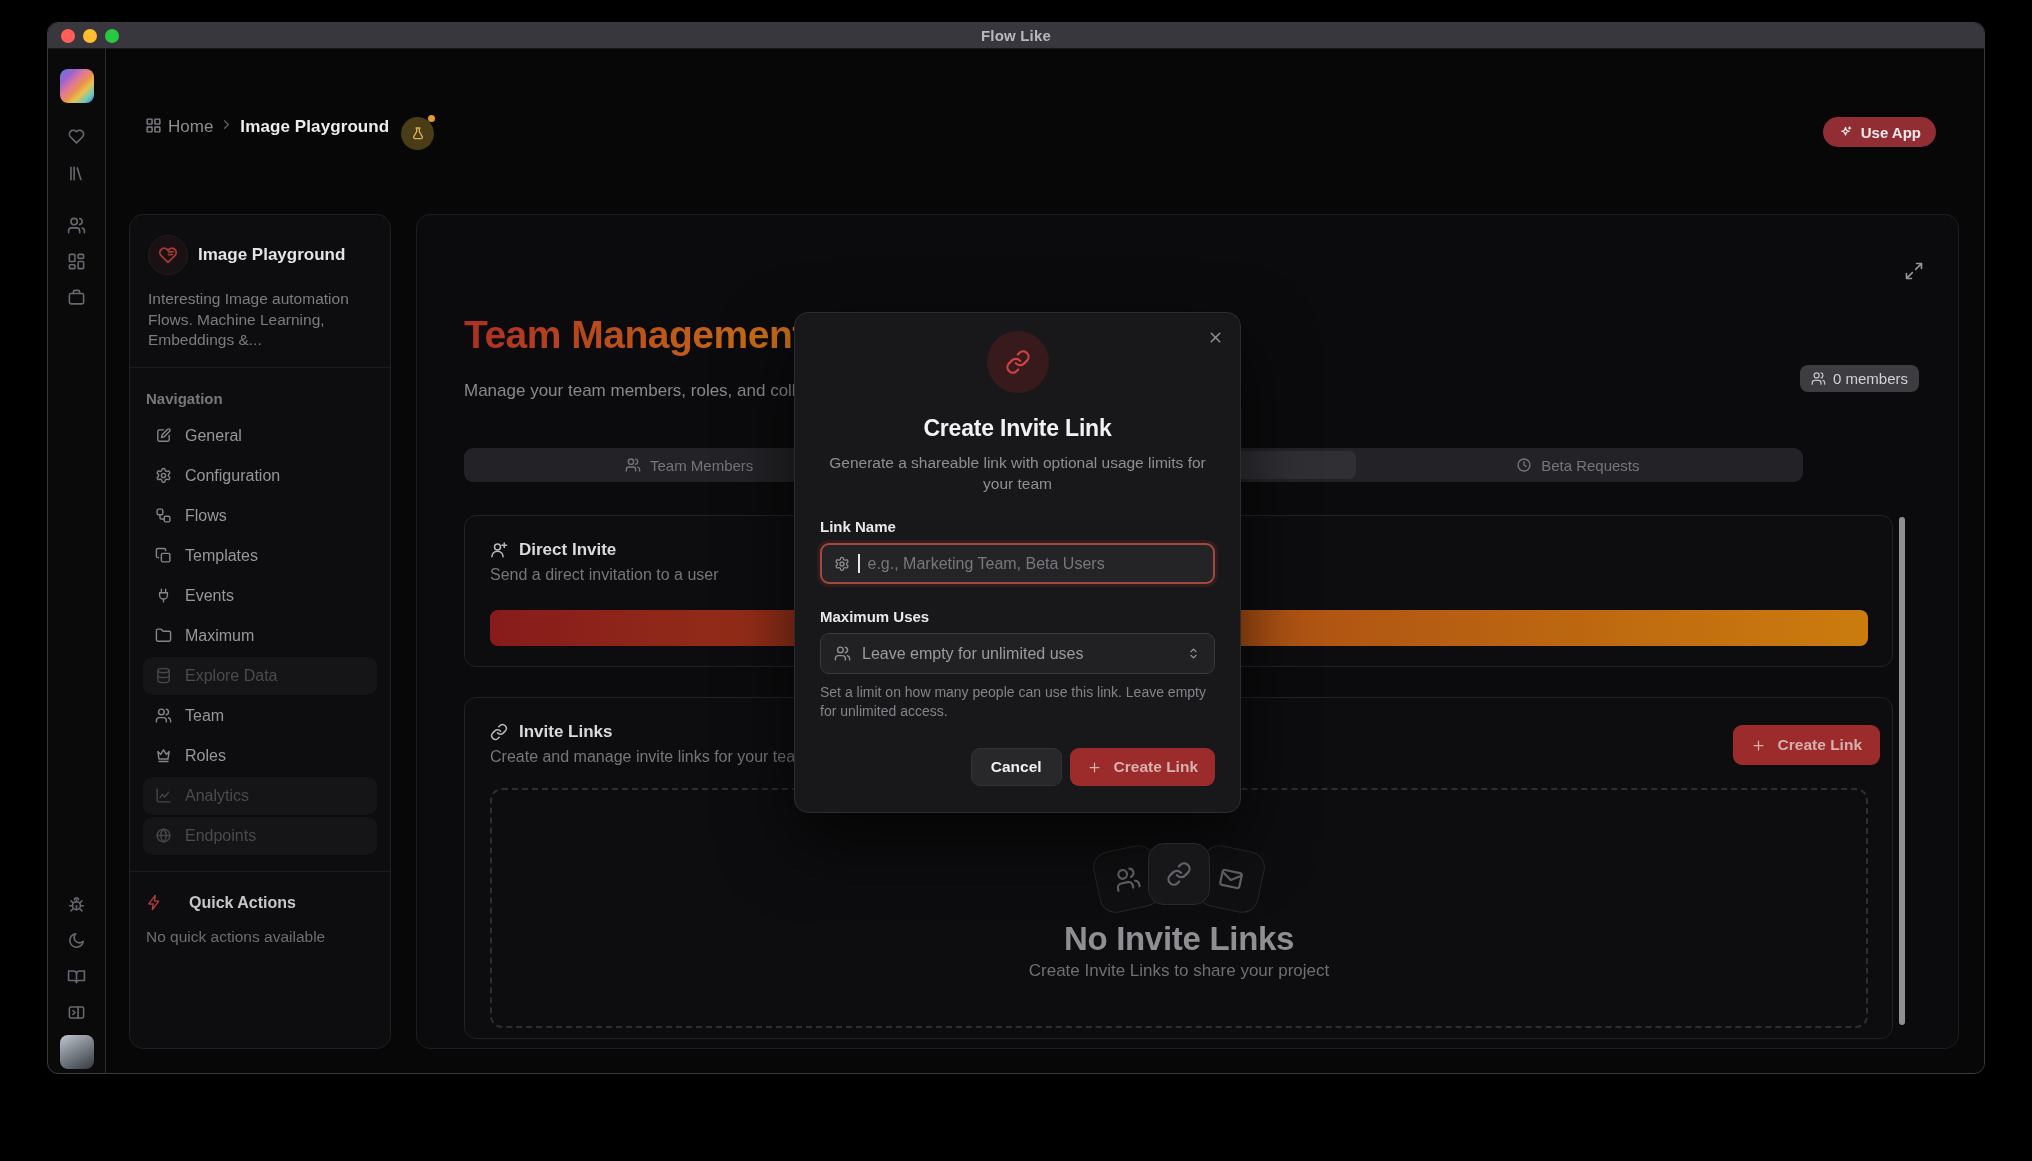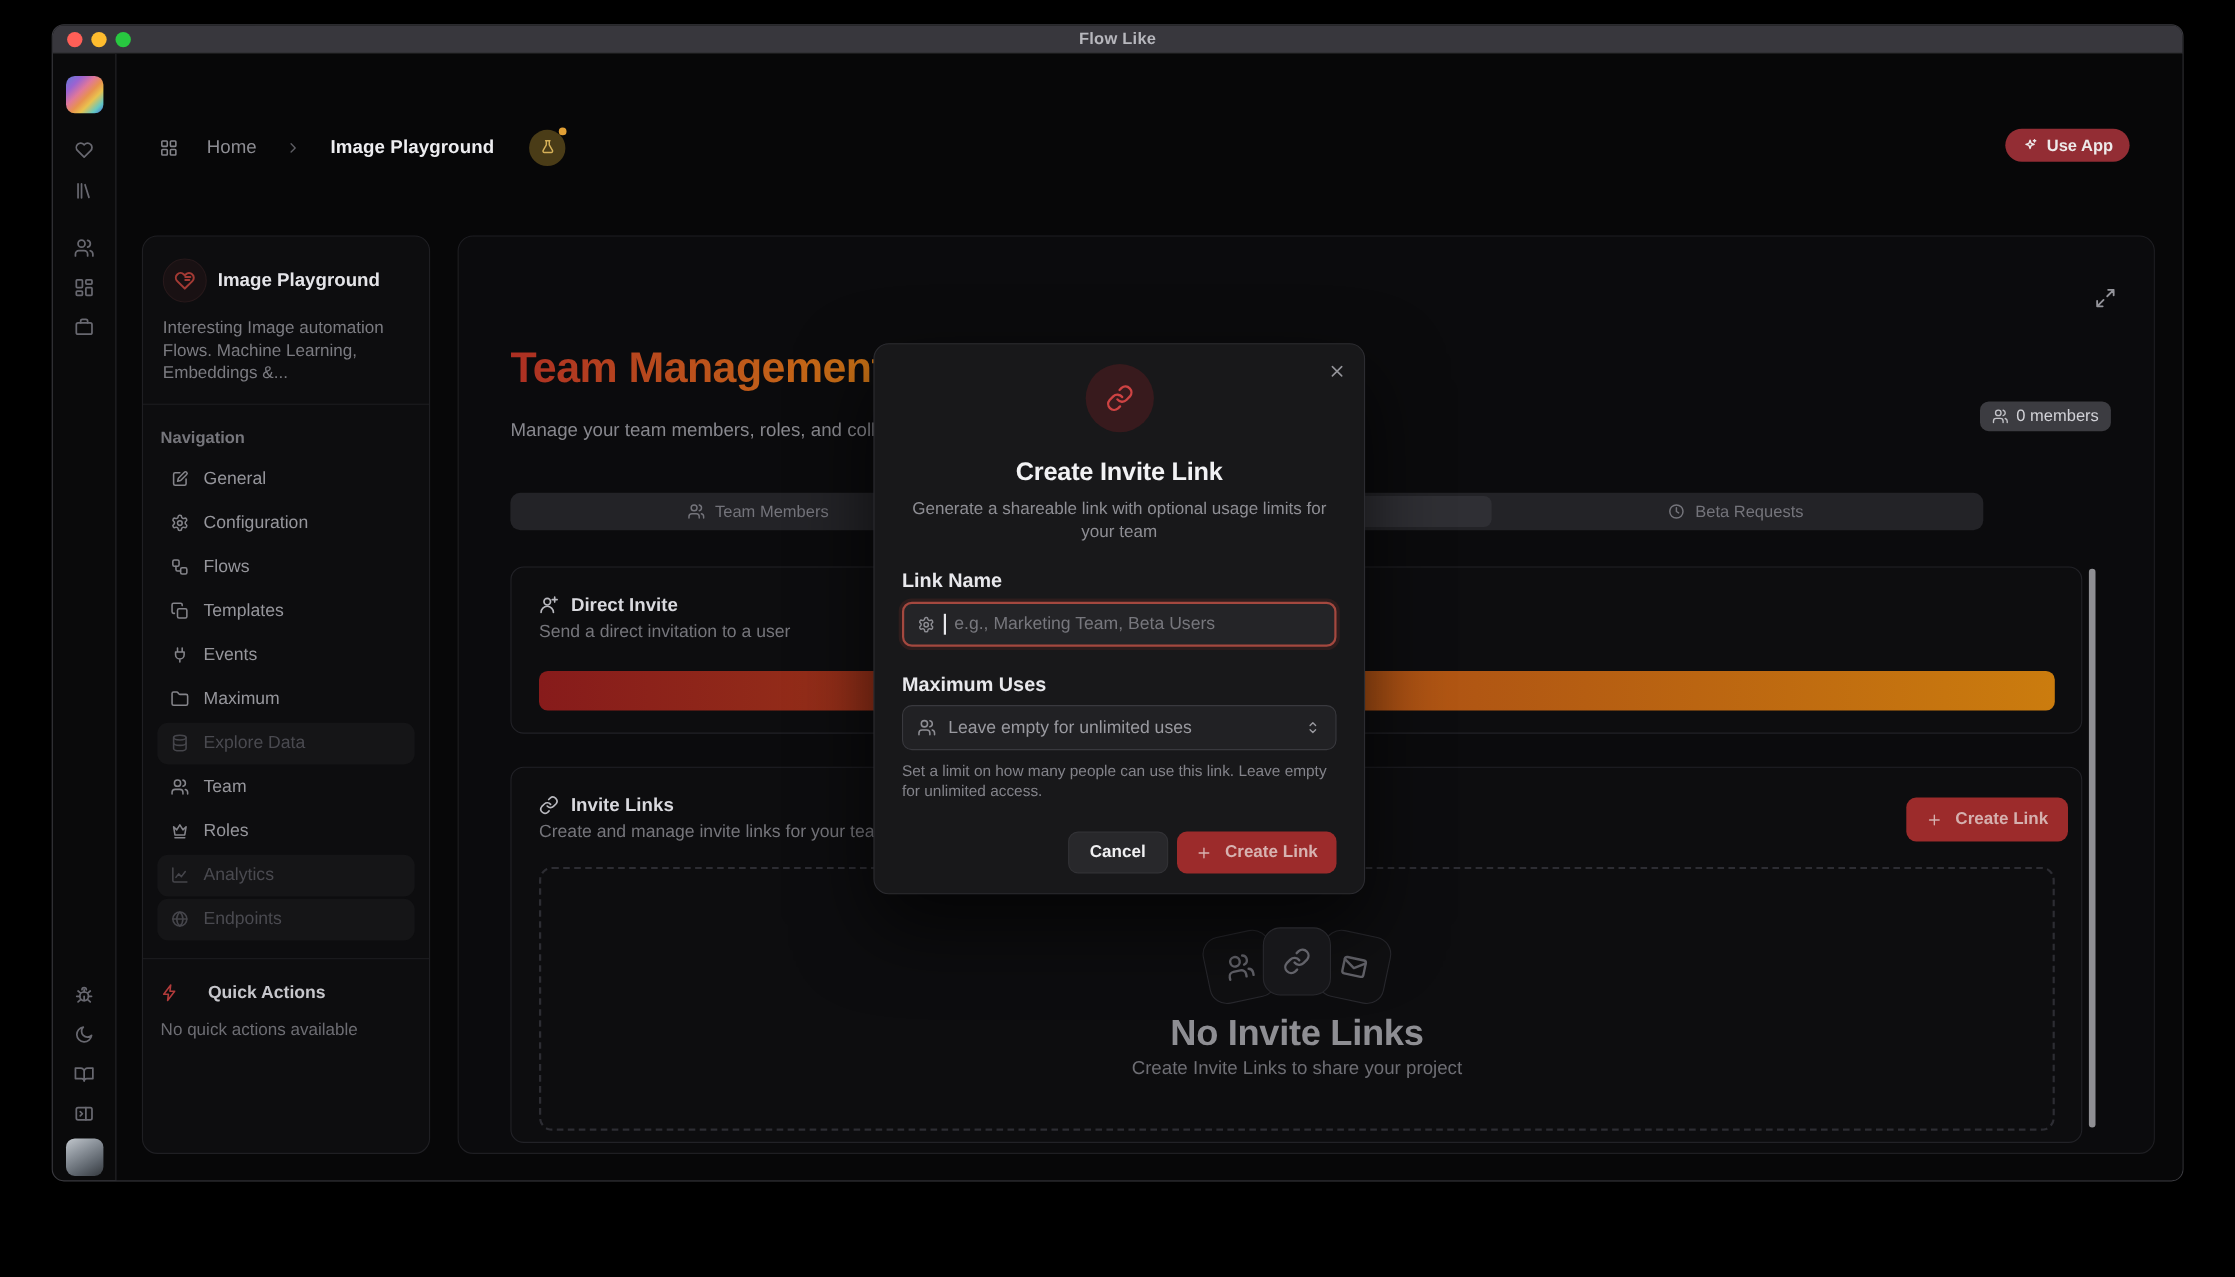--- a/index.html
+++ b/index.html
@@ -28,21 +28,21 @@
   .rg2 { margin-top:18px; display:flex; flex-direction:column; gap:2px; align-items:center; }
   .rail-spacer { flex:1; }
   .rail-bottom { display:flex; flex-direction:column; gap:2px; align-items:center; margin-bottom:6px; }
   .rail-avatar { width:34px; height:34px; border-radius:8px; margin-top:4px;
      background:linear-gradient(150deg,#c2c7cd 0%,#8d949c 35%,#5c636b 70%,#34383d 100%); }
 
   
   .content { position:absolute; left:58px; top:26px; width:1880px; height:1026px; background:#070708; }
 
   .topbar { position:absolute; left:0; top:0; width:100%; height:140px; }
-  .breadcrumb { position:absolute; left:39px; top:68px; height:34px; display:flex; align-items:center; gap:26px; }
+  .breadcrumb { position:absolute; left:39px; top:68px; height:34px; display:flex; gap:6px; }
   .crumb-icon { width:17px; height:17px; color:#84848a; }
   .crumb-home { font-size:17px; color:#8c8c92; }
   .crumb-sep { width:15px; height:15px; color:#5d5d63; }
   .crumb-current { font-size:17px; font-weight:700; color:#ededf0; letter-spacing:.1px; }
   .beta-badge { position:relative; width:33px; height:33px; margin-left:6px; border-radius:50%;
                 background:#4a3c17; display:flex; align-items:center; justify-content:center; color:#d6b158; }
   .beta-badge .i { width:16px; height:16px; }
   .beta-dot { position:absolute; right:-1px; top:-2px; width:7px; height:7px; border-radius:50%; background:#e09f35; }
   .use-app { position:absolute; right:50px; top:68px; height:30px; padding:0 15px; border:none; cursor:pointer;
              border-radius:15px; background:var(--use-app,#932d34); color:#eeeaea; font-size:15px; font-weight:600;
@@ -124,21 +124,21 @@
   .modal { position:absolute; left:746px; top:289px; width:447px; height:501px; background:#18181a;
            border:1px solid #2c2c31; border-radius:14px; box-shadow:0 30px 70px rgba(0,0,0,.65); }
   .m-close { position:absolute; right:16px; top:16px; width:17px; height:17px; color:#94949a;
              background:none; border:none; cursor:pointer; padding:0; }
   .m-icon { width:62px; height:62px; border-radius:50%; background:#381a1d; margin:18px auto 0 auto;
             display:flex; align-items:center; justify-content:center; color:var(--modal-icon,#ce4343); }
   .m-icon .i { width:26px; height:26px; }
   .m-title { margin-top:22px; text-align:center; font-size:23px; font-weight:700; color:#f2f2f4; letter-spacing:-.2px; }
   .m-desc { margin:10px auto 0 auto; max-width:406px; text-align:center; font-size:15.5px; line-height:21px; color:#8e8e94; }
   .m-form { padding:0 25px; }
-  .m-label { display:block; margin-top:24px; font-size:18px; font-weight:700; color:#e8e8ec; }
+  .m-label { display:block; margin-top:24px; font-size:15px; font-weight:700; color:#e8e8ec; }
   .m-input { margin-top:8px; height:41px; border-radius:9px; background:#242427;
              border:2px solid var(--focus-border,#a4483f); box-shadow:0 0 0 3px rgba(150,55,45,.18);
              display:flex; align-items:center; padding:0 12px; gap:8px; }
   .m-input .i { width:16px; height:16px; color:#8d8d93; flex:0 0 auto; }
   .caret { width:1.5px; height:19px; background:#e8e8ec; }
   .m-input input { flex:1; background:transparent; border:none; outline:none; color:#e8e8ec;
                    font-size:16px; font-family:inherit; }
   .m-input input::placeholder { color:#77777d; }
   .m-select { margin-top:8px; height:41px; border-radius:9px; background:#212124; border:1px solid #39393e;
               display:flex; align-items:center; padding:0 13px; gap:11px; cursor:pointer; }

